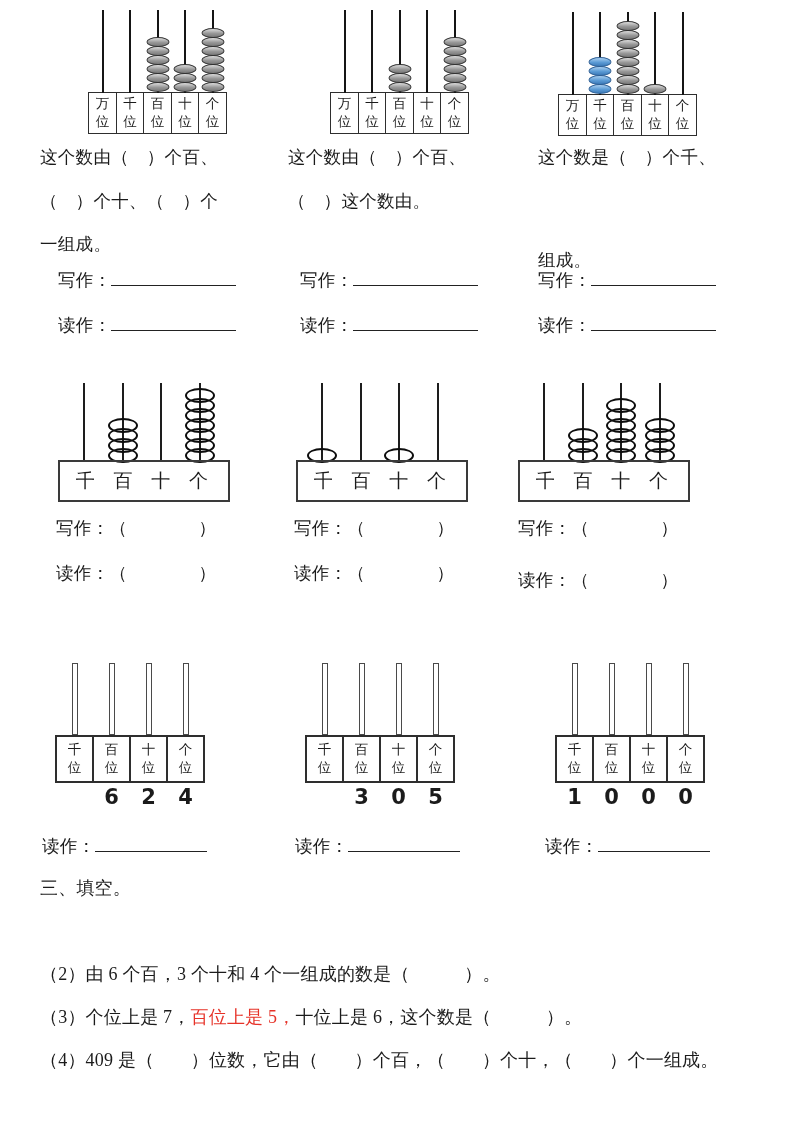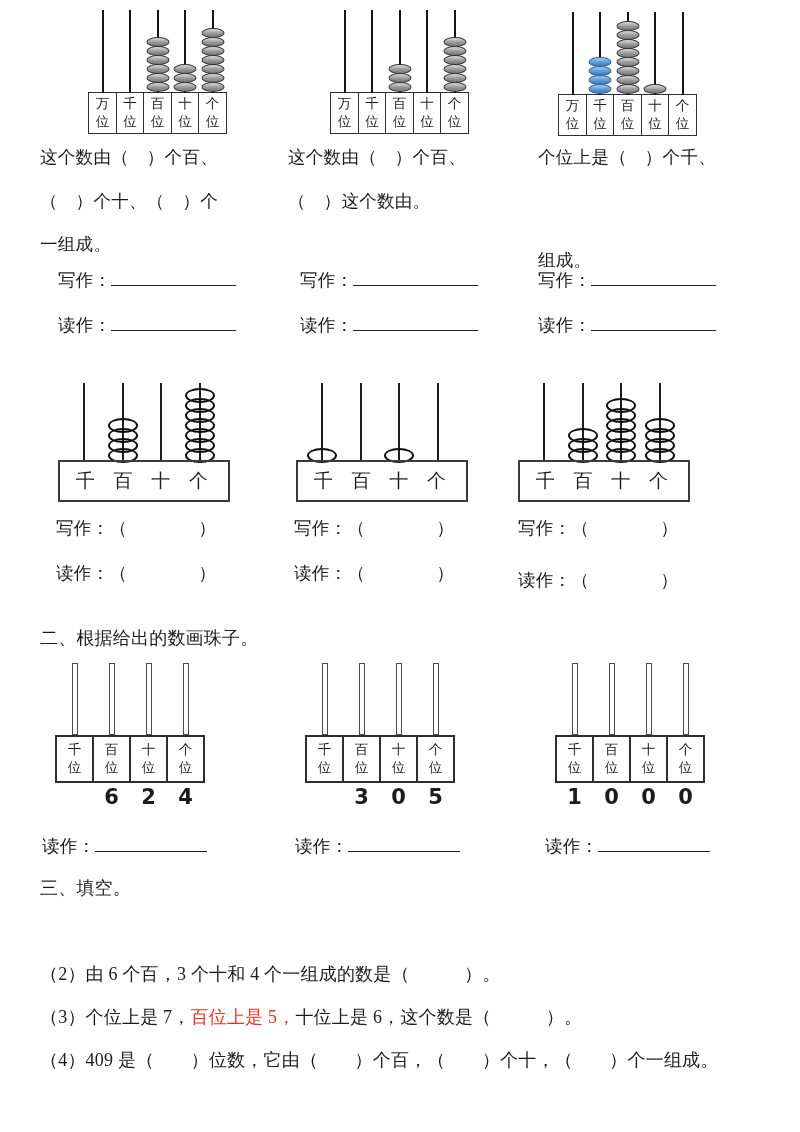--- a/index.html
+++ b/index.html
@@ -258,21 +258,21 @@
       </div>
     </div>
 
   <div class="txt" style="left:40px;top:145px">这个数由（　）个百、</div>
   <div class="txt" style="left:40px;top:189px">（　）个十、（　）个</div>
   <div class="txt" style="left:40px;top:232px">一组成。</div>
 
   <div class="txt" style="left:288px;top:145px">这个数由（　）个百、</div>
   <div class="txt" style="left:288px;top:189px">（　）这个数由。</div>
 
-  <div class="txt" style="left:538px;top:145px">个位上是（　）个千、</div>
+  <div class="txt" style="left:538px;top:145px">这个数是（　）个千、</div>
   <div class="txt" style="left:538px;top:248px">组成。</div>
 
   <div class="txt" style="left:58px;top:268px"><span>写作：</span><span class="ul"></span></div>
   <div class="txt" style="left:58px;top:313px"><span>读作：</span><span class="ul"></span></div>
   <div class="txt" style="left:300px;top:268px"><span>写作：</span><span class="ul"></span></div>
   <div class="txt" style="left:300px;top:313px"><span>读作：</span><span class="ul"></span></div>
   <div class="txt" style="left:538px;top:268px"><span>写作：</span><span class="ul"></span></div>
   <div class="txt" style="left:538px;top:313px"><span>读作：</span><span class="ul"></span></div>
 
   <div class="abacus2" style="left:58px;top:383px">
@@ -387,21 +387,20 @@
       </div>
     </div>
 
   <div class="txt" style="left:56px;top:516px">写作：（　　　　）</div>
   <div class="txt" style="left:56px;top:561px">读作：（　　　　）</div>
   <div class="txt" style="left:294px;top:516px">写作：（　　　　）</div>
   <div class="txt" style="left:294px;top:561px">读作：（　　　　）</div>
   <div class="txt" style="left:518px;top:516px">写作：（　　　　）</div>
   <div class="txt" style="left:518px;top:568px">读作：（　　　　）</div>
 
-  <div class="qtxt" style="left:40px;top:626px">二、根据给出的数画珠子。</div>
 
   <div class="abacus3" style="left:55px;top:663px">
       <div class="a3-col">
         <div class="a3-rodarea">
           <div class="a3-rod"></div>
         </div>
         <div class="a3-box">
           <div>千</div>
           <div>位</div>
         </div>

